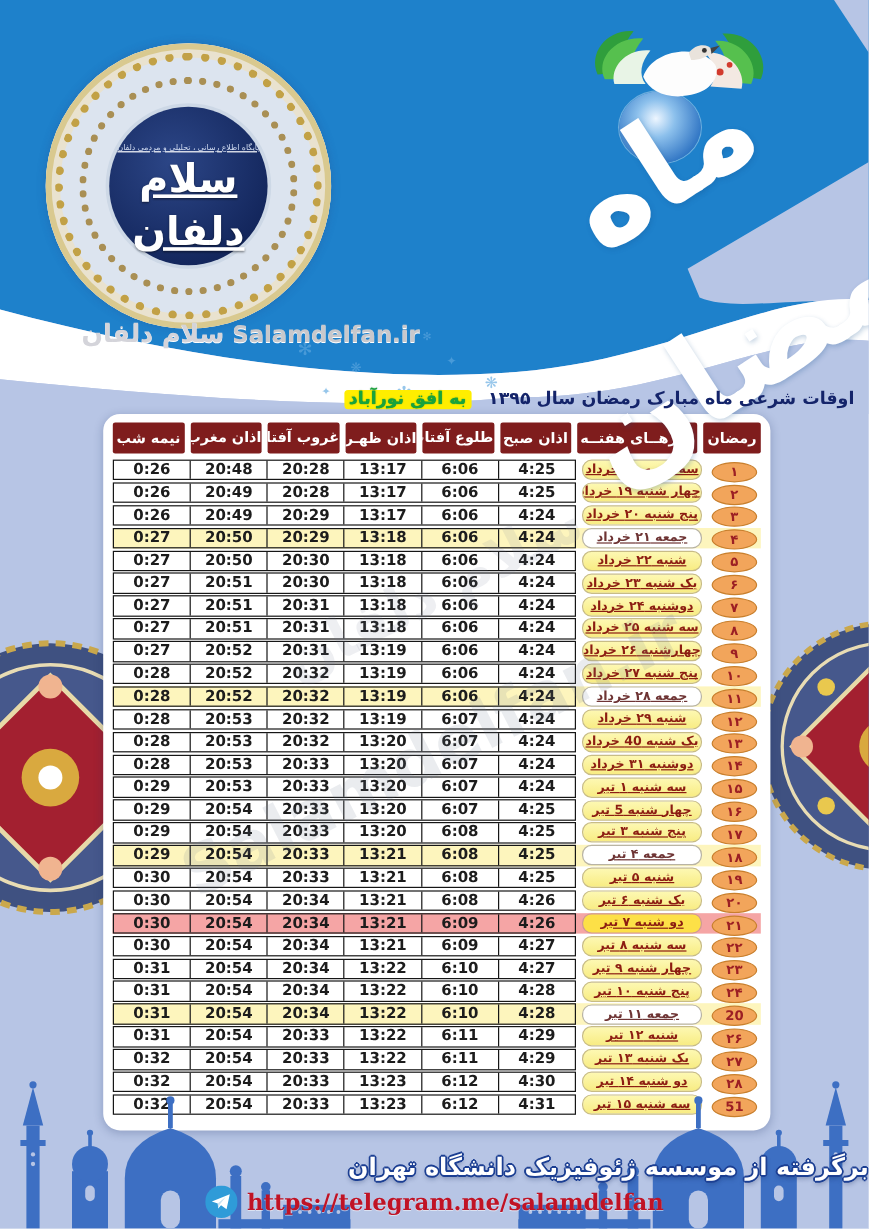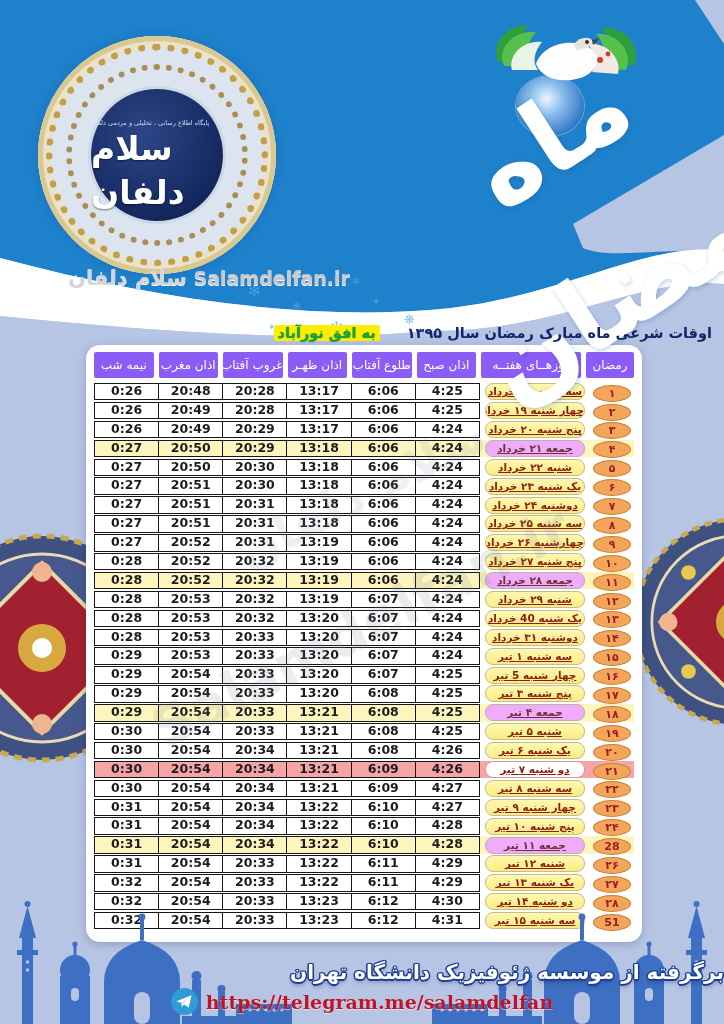--- a/index.html
+++ b/index.html
@@ -21,47 +21,47 @@
   .logo{position:absolute;left:38px;top:36px;width:238px;height:238px;z-index:4;}
   .logo-outer{position:absolute;inset:0;border-radius:50%;
       background:radial-gradient(circle,#f1e9d6 0 38%,#dce4ef 39% 78%,#e8ddc0 79% 100%);
       box-shadow:inset 0 0 0 5px #d9c98f, inset 0 0 0 12px #e9e2cf, 0 0 8px rgba(40,60,120,.25);}
   .logo-outer:before,.logo-outer:after{content:"";position:absolute;border-radius:50%;}
   .logo-outer:before{inset:8px;border:7px dotted #c2a146;}
   .logo-outer:after{inset:28px;border:6px dotted #a98f54;}
   .logo-inner{position:absolute;left:50%;top:50%;width:132px;height:132px;border-radius:50%;
       transform:translate(-50%,-50%);
       background:radial-gradient(circle at 40% 35%, #2c4687, #13265c 75%);
-      box-shadow:0 0 0 3px #cdd8e6;color:#fff;text-align:left;direction:rtl;}
+      box-shadow:0 0 0 3px #cdd8e6;color:#fff;text-align:center;direction:rtl;text-decoration:underline;}
   .logo-tagline{margin-top:30px;font-size:6.5px;color:#cfdaef;letter-spacing:0;}
   .logo-name{font-size:33px;font-weight:bold;line-height:44px;
       text-shadow:0 1px 2px rgba(0,0,0,.5);}
   .wave-mark{position:absolute;left:62px;top:266px;z-index:6;direction:ltr;
       color:#c8c8cc;font-size:19px;font-weight:bold;white-space:nowrap;
       text-shadow:0 1px 0 #fff;}
   .wave-mark .fa{color:#d4d4da;font-size:21px;margin-left:6px;}
 
   .sparkle{position:absolute;z-index:3;color:#5fa8e0;opacity:.65;}
 
   .title-line{position:absolute;right:12px;top:325px;z-index:7;direction:rtl;
       font-size:14.5px;font-weight:bold;white-space:nowrap;}
   .title-main{color:#14246a;}
   .title-hl{background:#ffee00;color:#18a43c;padding:0 4px;border-radius:3px;
-      margin-right:22px;text-shadow:0 0 1px #0c7d28;}
+      margin-right:9px;text-shadow:0 0 1px #0c7d28;}
 
   
   .med{position:absolute;z-index:2;}
 
   
   .card{position:absolute;left:86px;top:345px;width:556px;height:597px;z-index:3;
       background:#fff;border-radius:14px;box-sizing:border-box;padding:7px 8px 8px;
       box-shadow:0 2px 8px rgba(20,40,90,.25);}
   .thead{display:flex;direction:rtl;gap:5px;height:26px;margin-bottom:5px;}
-  .th{background:#8b5cf6;color:#fff;border-radius:2px;text-align:center;
-      font-size:12px;font-weight:normal;line-height:26px;overflow:hidden;white-space:nowrap;}
+  .th{background:#7f1d1d;color:#fff;border-radius:2px;text-align:center;
+      font-size:12px;font-weight:bold;line-height:26px;overflow:hidden;white-space:nowrap;}
   .th-num{width:48px;flex:none;}
   .th-day{width:100px;flex:none;}
   .th-time{flex:1;}
   .rows{display:flex;flex-direction:column;gap:1.5px;}
   .row{display:flex;direction:rtl;gap:5px;height:17.4px;align-items:center;}
   .c-num{width:44px;flex:none;text-align:center;}
   .c-day{width:100px;flex:none;}
   .times{flex:1;display:flex;direction:rtl;height:100%;box-sizing:border-box;
       border:1.5px solid #161616;background:#fff;}
   .t{flex:1;text-align:center;font-size:12.5px;font-weight:bold;color:#1c1c1c;
@@ -69,24 +69,24 @@
   .t:not(:last-child){border-left:1.5px solid #161616;}
   .pill{display:block;height:15px;line-height:14px;border-radius:8px;
       background:linear-gradient(#fdf8b2,#f8ec83);border:1px solid #c8bc86;
       color:#8c1d12;font-size:10.5px;font-weight:bold;text-align:center;
       white-space:nowrap;overflow:hidden;text-decoration:underline;}
   .oval{display:inline-block;width:36px;height:15px;border-radius:50%;
       background:#f2a55b;border:1.2px solid #c87f2d;color:#9c1f24;
       font-size:11px;font-weight:bold;line-height:15px;text-align:center;}
   .row.friday{background:#fdf5bd;}
   .row.friday .times{background:#fdf5bd;}
-  .row.friday .pill{background:#f0abfc;border-color:#b9b4a4;color:#6e3434;}
+  .row.friday .pill{background:#ffffff;border-color:#b9b4a4;color:#6e3434;}
   .row.today{background:#f5a5a5;}
   .row.today .times{background:#f5a5a5;}
-  .row.today .pill{background:#ffffff;border-color:#cf9a94;color:#8c1d12;}
+  .row.today .pill{background:#fde047;border-color:#cf9a94;color:#8c1d12;}
   .card-mark{position:absolute;left:10px;top:250px;width:530px;z-index:5;
       transform:rotate(-27deg);direction:ltr;text-align:center;pointer-events:none;
       font-size:56px;font-weight:bold;color:rgba(115,125,150,.15);white-space:nowrap;}
   .card-mark2{position:absolute;left:60px;top:120px;width:430px;z-index:5;
       transform:rotate(-27deg);direction:rtl;text-align:center;pointer-events:none;
       font-size:48px;font-weight:bold;color:rgba(115,125,150,.12);white-space:nowrap;}
 
   
   .src-line{position:absolute;left:0;top:960px;width:100%;z-index:8;direction:rtl;
       text-align:right;font-size:20px;font-weight:bold;color:#fff;
@@ -611,21 +611,21 @@
         <span class="t sunrise">6:10</span>
         <span class="t dhuhr">13:22</span>
         <span class="t sunset">20:34</span>
         <span class="t maghrib">20:54</span>
         <span class="t midnight">0:31</span>
       </div>
     </div>
 
     <div class="row friday">
       <div class="c-num">
-        <span class="oval num">28</span>
+        <span class="oval num">20</span>
       </div>
       <div class="c-day">
         <span class="pill day">جمعه ۱۱ تیر</span>
       </div>
       <div class="times">
         <span class="t fajr">4:28</span>
         <span class="t sunrise">6:10</span>
         <span class="t dhuhr">13:22</span>
         <span class="t sunset">20:34</span>
         <span class="t maghrib">20:54</span>

